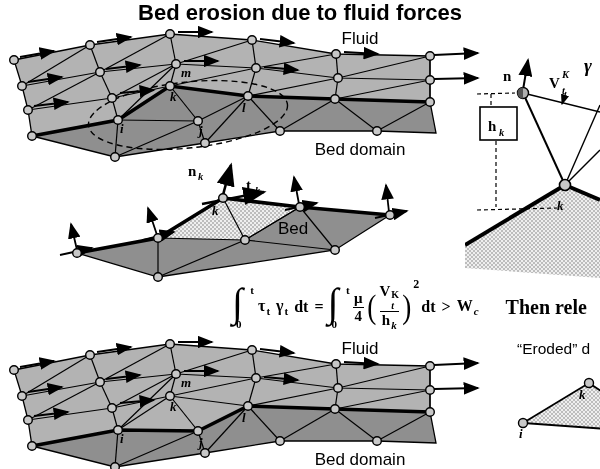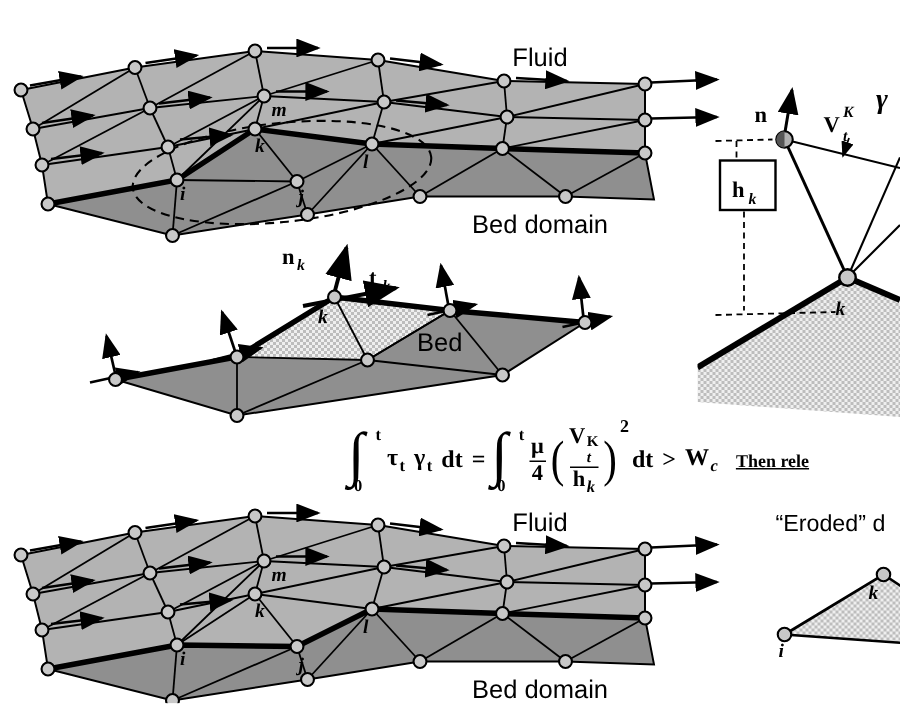--- a/index.html
+++ b/index.html
@@ -23,27 +23,28 @@
   .ilo{position:absolute;bottom:0px;left:5px;font-size:11px;}
   .term{margin:0 3px;}
   .sub{font-size:11px;vertical-align:-4px;margin-left:1px;}
   .ital{font-style:italic;}
   .frac{display:inline-flex;flex-direction:column;align-items:center;margin:0 2px;font-size:15px;line-height:1.15;}
   .frac .den{border-top:1.7px solid #000;padding:0 2px;}
   .paren{font-size:34px;font-weight:normal;line-height:34px;display:inline-block;transform:scaleX(.8);}
   .parenwrap{position:relative;margin-right:6px;}
   .expo{position:absolute;top:-13px;right:-7px;font-size:12px;}
   .stack{display:inline-flex;flex-direction:column;font-size:10px;line-height:1.05;vertical-align:-2px;margin-left:1px;}
-  .then{margin-left:9px;font-size:12px;text-decoration:underline;}
+  .then{margin-left:24px;font-size:20px;}
 </style>
 </head>
 <body>
 
 <div class="page">
 
+  <div class="title">Bed erosion due to fluid forces</div>
 
   <svg class="abs" style="left:0;top:20px" width="480" height="147" viewBox="0 0 480 147">
     <defs>
       <marker id="ah" markerWidth="9" markerHeight="7" refX="8" refY="3.5" orient="auto">
         <path d="M0,0 L9,3.5 L0,7 Z" fill="#000"></path>
       </marker>
       <pattern id="stip" width="4" height="4" patternUnits="userSpaceOnUse">
         <rect width="4" height="4" fill="#efefef"></rect>
         <rect width="2" height="2" fill="#bdbdbd"></rect>
         <rect x="2" y="2" width="2" height="2" fill="#bdbdbd"></rect>

